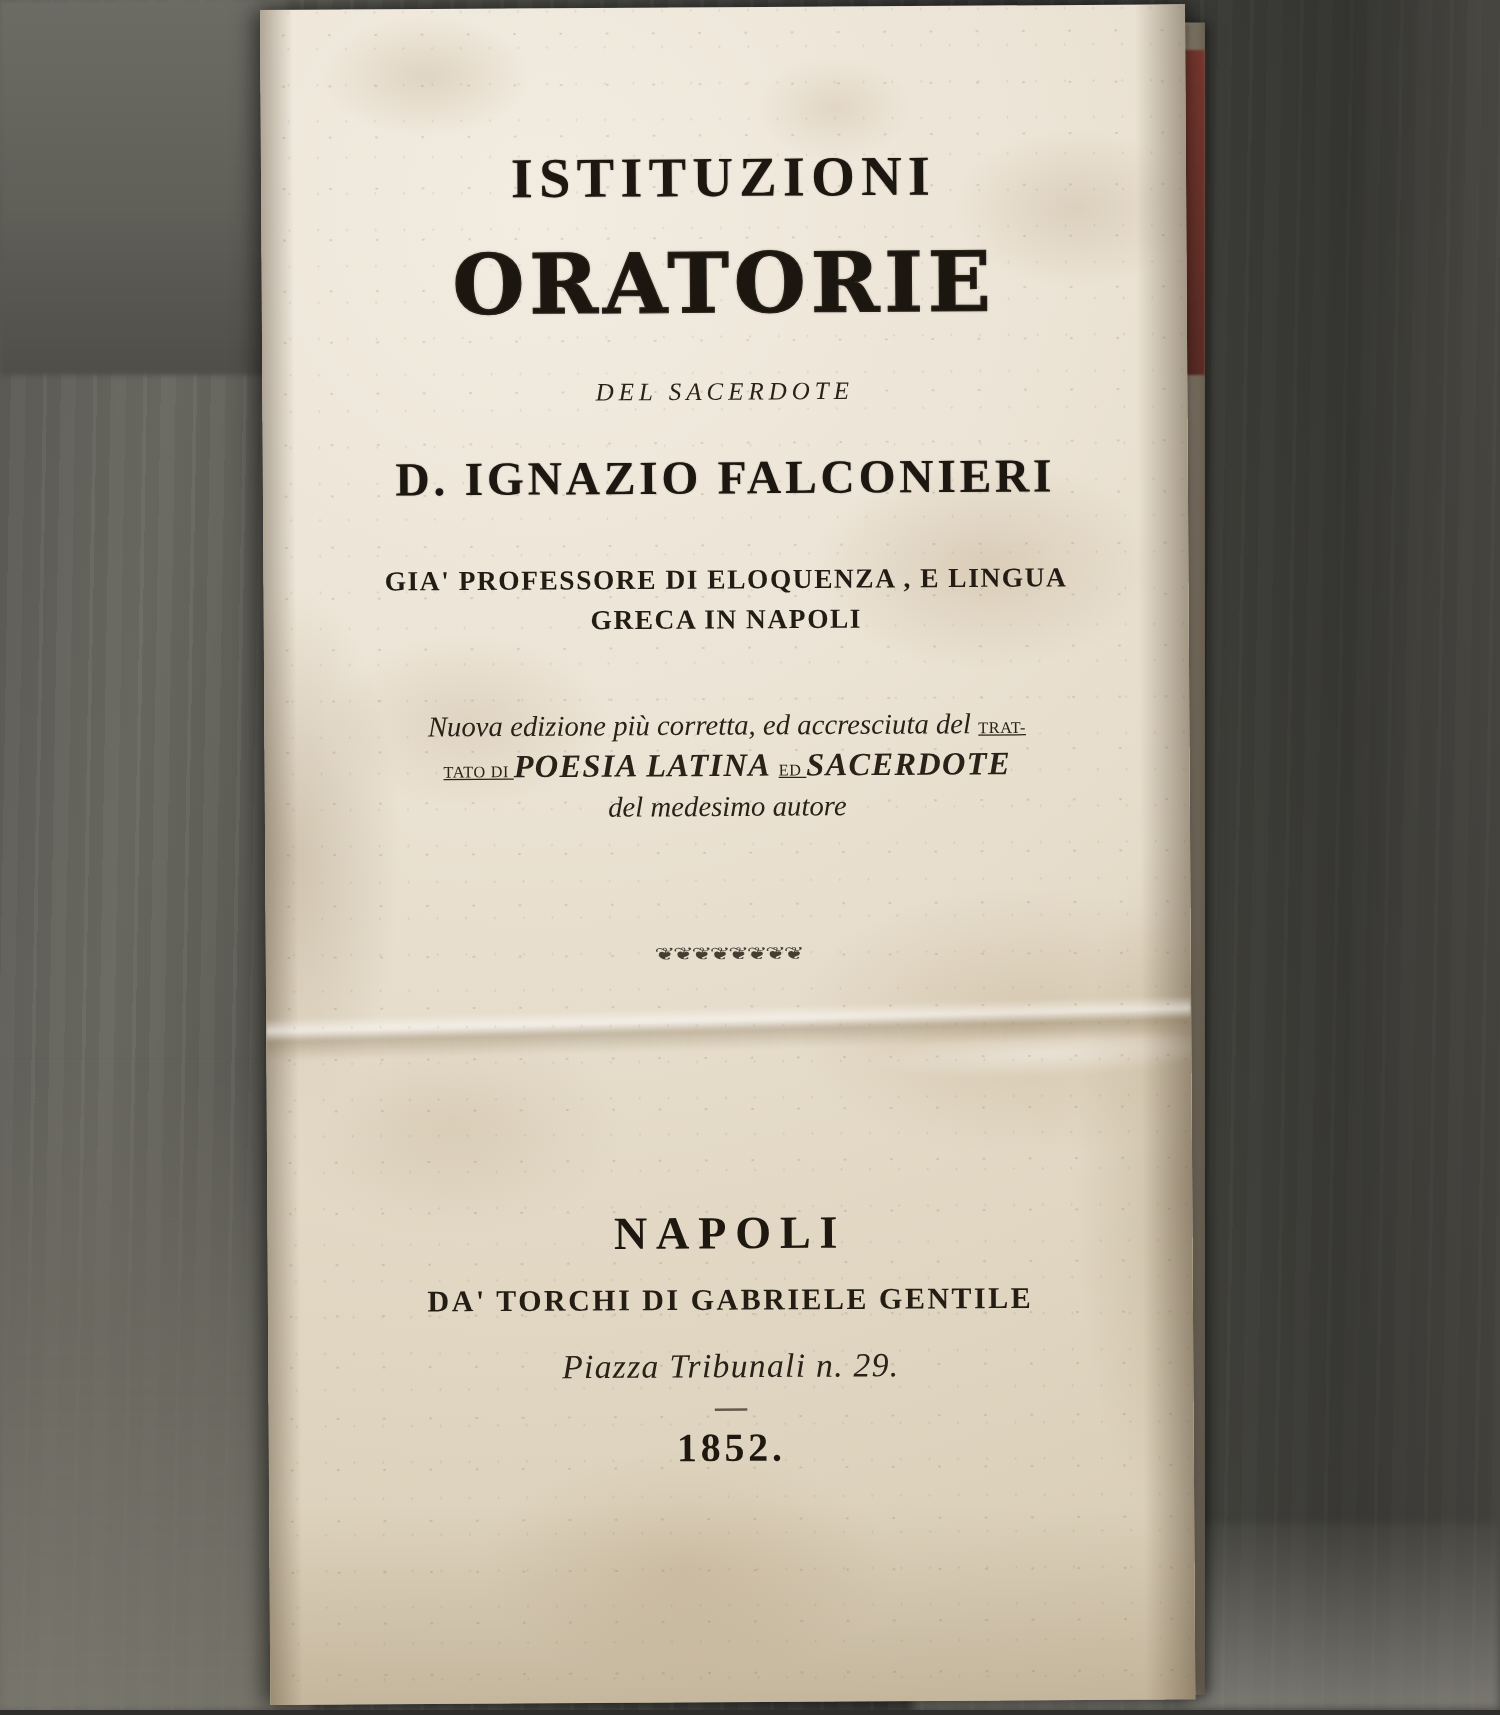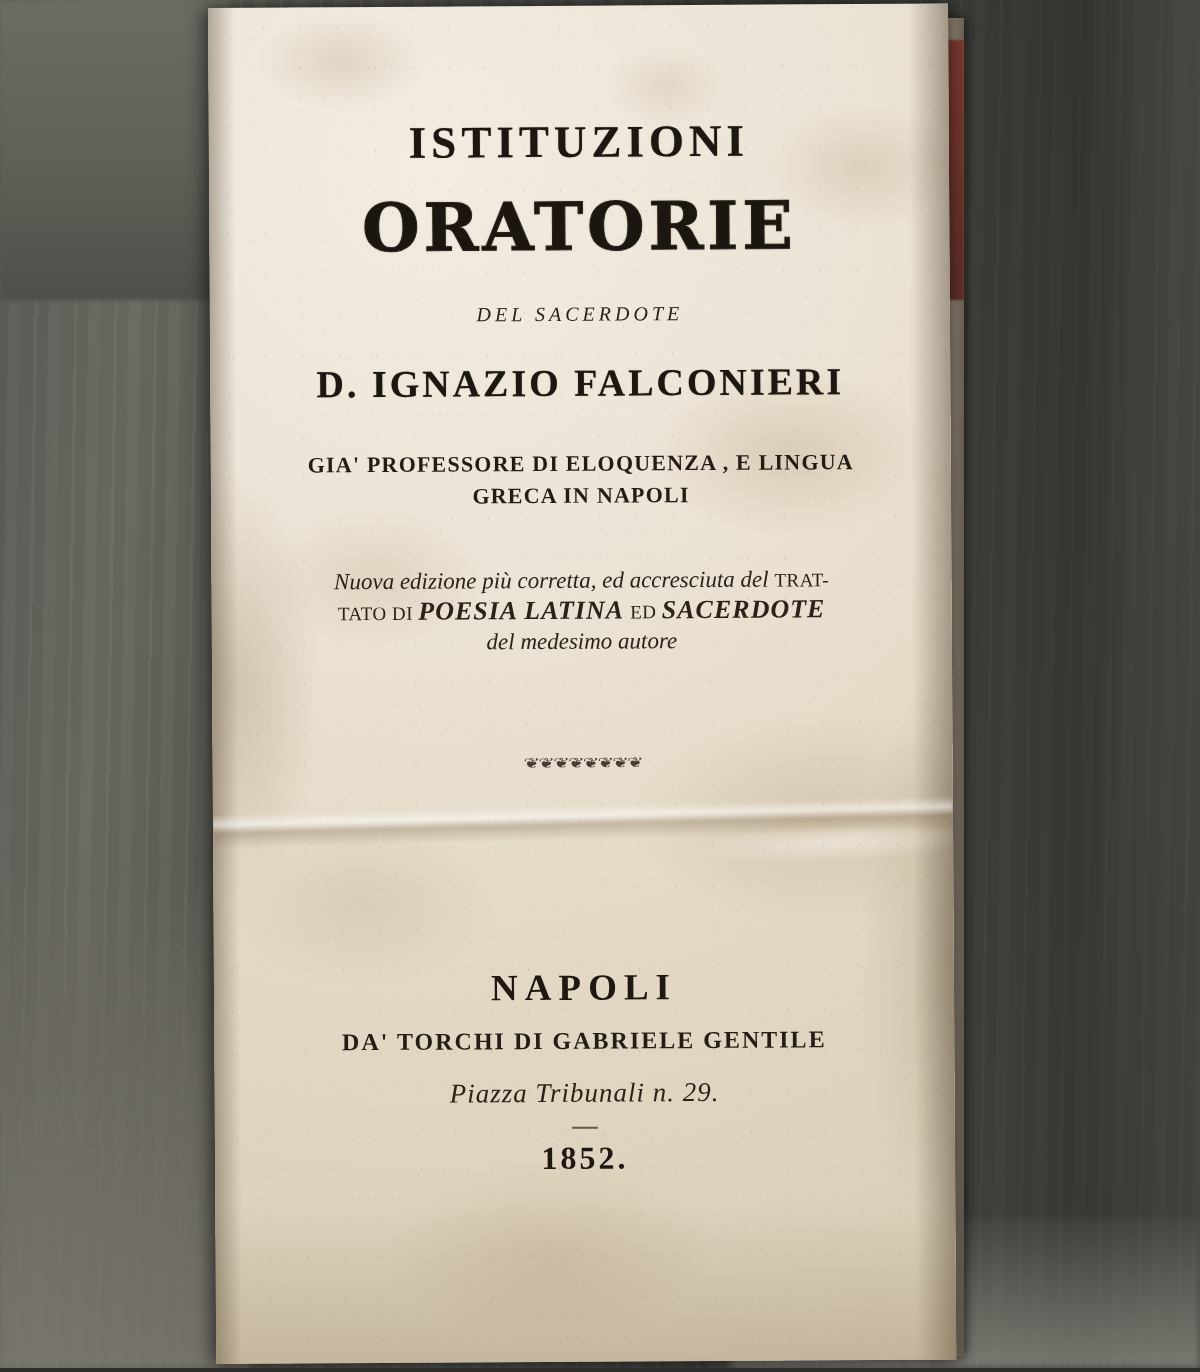--- a/index.html
+++ b/index.html
@@ -238,22 +238,23 @@
     top: 560px; left: 60px; right: 60px;
     font-family: "Liberation Serif", serif;
     font-style: italic;
     font-size: 23px;
     line-height: 29px;
     color: #2a2218;
   }
   .t-note .small-caps {
     font-style: normal;
     font-variant: small-caps;
-    font-size: 19px;
+    font-size: 13px;
     letter-spacing: .5px;
+    text-decoration: underline;
   }
   .t-note .bold-it {
     font-weight: bold;
     font-style: italic;
     font-size: 26px;
     letter-spacing: 1px;
   }
 
   .ornament {
     position: absolute;

